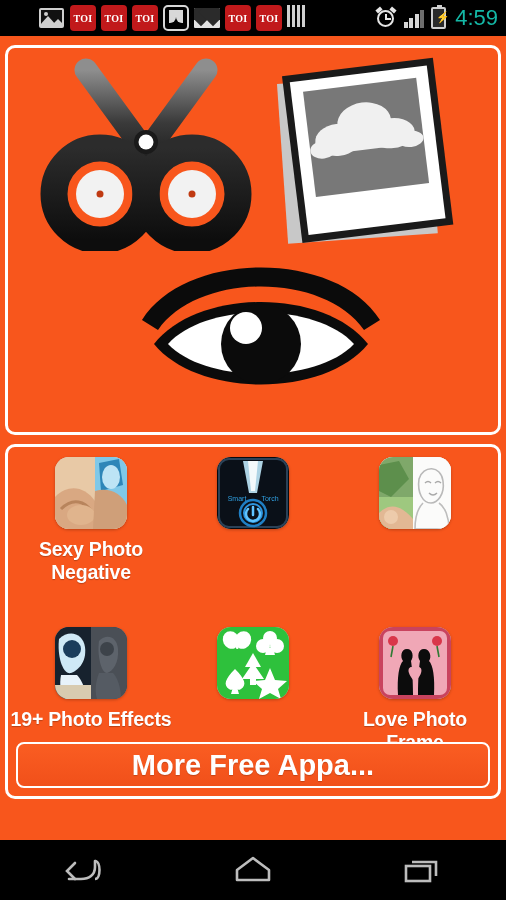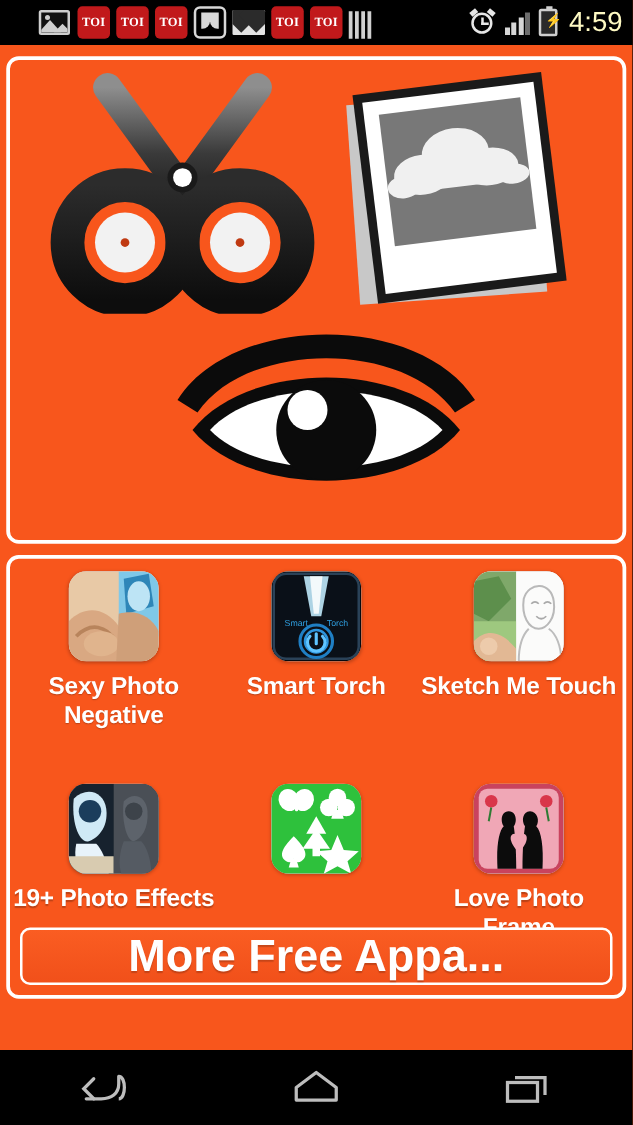--- a/index.html
+++ b/index.html
@@ -16,21 +16,22 @@
   }
 
   
   .statusbar {
     position: absolute; top: 0; left: 0;
     width: 506px; height: 36px;
     background: #000;
     display: flex; align-items: center;
   }
   .sb-left {
-    display: flex; align-items: flex-end;
+    display: flex; align-items: flex-start;
+    padding-left: 8px;
     gap: 5px;
   }
   .sb-right {
     position: absolute; right: 8px; top: 0;
     height: 36px;
     display: flex; align-items: center; gap: 7px;
   }
   .sb-ico { width: 26px; height: 26px; display:block; position: relative; }
 
   
@@ -121,21 +122,21 @@
   .signal i:nth-child(3){height:14px;}
   .signal i:nth-child(4){height:18px; background:#6d6d6d;}
 
   
   .batt { width:15px; height:22px; border:2px solid #cfcfcf; border-radius:2px;
           position:relative; background:#2a2a2a; }
   .batt::before{content:""; position:absolute; left:4px; top:-4px; width:5px; height:3px; background:#cfcfcf;}
   .batt .bolt { position:absolute; left:3px; top:3px; color:#cfcfcf; font-size:11px; line-height:11px; font-weight:bold;}
 
   .clock {
-    color:#fef9c3; font-size:22px; font-weight: 400;
+    color:#14b8a6; font-size:22px; font-weight: 400;
     font-family:"Liberation Sans", sans-serif;
     letter-spacing: 0px; margin-left: 2px;
   }
 
   
   .app-body {
     position:absolute; top:36px; left:0;
     width:506px; height:876px;
     background:#F8561C;
     padding: 9px 5px 0 5px;
@@ -192,21 +193,21 @@
   }
 
   
   .more-btn {
     position:absolute; left: 8px; right: 8px; bottom: 8px;
     height: 46px;
     border: 2px solid #ffffff;
     border-radius: 8px;
     background: linear-gradient(180deg,#fa5d22 0%, #f1501a 100%);
     color:#fff;
-    font-size: 36px; font-weight: bold;
+    font-size: 29px; font-weight: bold;
     display:flex; align-items:center; justify-content:center;
     text-shadow: 0 1px 1px rgba(0,0,0,0.2);
   }
 
   
   .navbar {
     position:absolute; left:0; bottom:0;
     width:506px; height:60px; background:#000;
     display:flex; align-items:center; justify-content:space-around;
   }
@@ -394,40 +395,38 @@
               <path d="M26 4 L46 4 L40 36 L32 36 Z" fill="#bfe9fb" opacity="0.9"></path>
               <path d="M31 4 L41 4 L38 34 L34 34 Z" fill="#ffffff" opacity="0.85"></path>
               <text x="20" y="44" font-family="Liberation Sans, sans-serif" font-size="7" fill="#2f9fe0" text-anchor="middle">Smart</text>
               <text x="53" y="44" font-family="Liberation Sans, sans-serif" font-size="7" fill="#2f9fe0" text-anchor="middle">Torch</text>
               <circle cx="36" cy="56" r="13" fill="none" stroke="#1f7fc4" stroke-width="2.5"></circle>
               <circle cx="36" cy="56" r="9" fill="none" stroke="#2e95dd" stroke-width="2"></circle>
               <path d="M36 50 L36 58" stroke="#5fc4ff" stroke-width="2.5" stroke-linecap="round"></path>
               <path d="M31 52 A 7 7 0 1 0 41 52" stroke="#5fc4ff" stroke-width="2.5" fill="none" stroke-linecap="round"></path>
             </svg>
           </div>
-          <div class="caption">Smart Torch</div>
         </div>
 
         <div class="cell">
           <div class="tile">
             <svg viewBox="0 0 72 72" xmlns="http://www.w3.org/2000/svg">
               <rect width="72" height="72" fill="#f4f4f2"></rect>
               <rect x="0" y="0" width="34" height="72" fill="#7fa86a"></rect>
               <path d="M0 8 L20 4 L30 22 L12 40 L0 34 Z" fill="#5d8f4c"></path>
               <rect x="0" y="40" width="34" height="32" fill="#9ec87f"></rect>
               <path d="M0 56 C 12 44, 24 50, 34 62 L34 72 L0 72 Z" fill="#e2b894"></path>
               <circle cx="12" cy="60" r="7" fill="#edcbab"></circle>
               <rect x="34" y="0" width="38" height="72" fill="#fbfbfa"></rect>
               <path d="M40 22 C 44 8, 62 8, 64 24 C 66 38, 58 46, 52 46 C 44 46, 38 36, 40 22 Z" fill="none" stroke="#b9b9b9" stroke-width="1.6"></path>
               <path d="M44 46 C 38 52, 36 62, 36 72 L 70 72 C 70 60, 66 50, 60 46" fill="none" stroke="#bdbdbd" stroke-width="1.6"></path>
               <path d="M46 26 q3 -3 6 0 M56 26 q3 -3 6 0" stroke="#a9a9a9" stroke-width="1.4" fill="none"></path>
               <path d="M50 36 q4 4 8 0" stroke="#a9a9a9" stroke-width="1.4" fill="none"></path>
             </svg>
           </div>
-          <div class="caption">Sketch Me Touch</div>
         </div>
 
         <div class="cell">
           <div class="tile">
             <svg viewBox="0 0 72 72" xmlns="http://www.w3.org/2000/svg">
               <rect width="72" height="72" fill="#2b2f36"></rect>
               <rect x="0" y="0" width="36" height="72" fill="#17222e"></rect>
               <path d="M4 12 C 14 2, 28 6, 30 20 C 32 36, 22 44, 16 46 C 8 48, 2 30, 4 12 Z" fill="#cfe9f6"></path>
               <circle cx="17" cy="22" r="9" fill="#1b3d5c"></circle>
               <path d="M6 48 C 4 58, 6 66, 10 72 L 32 72 C 30 60, 26 52, 22 48 Z" fill="#e8f3fa"></path>

